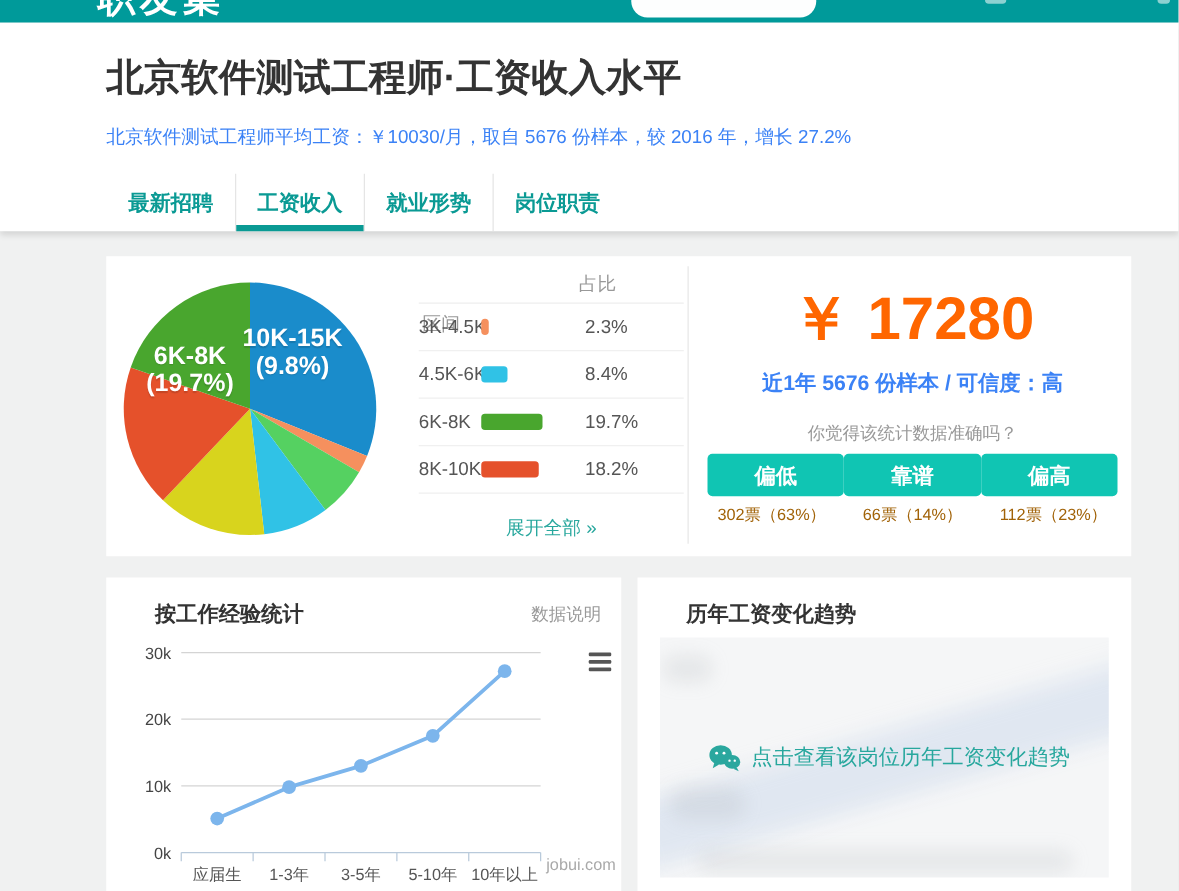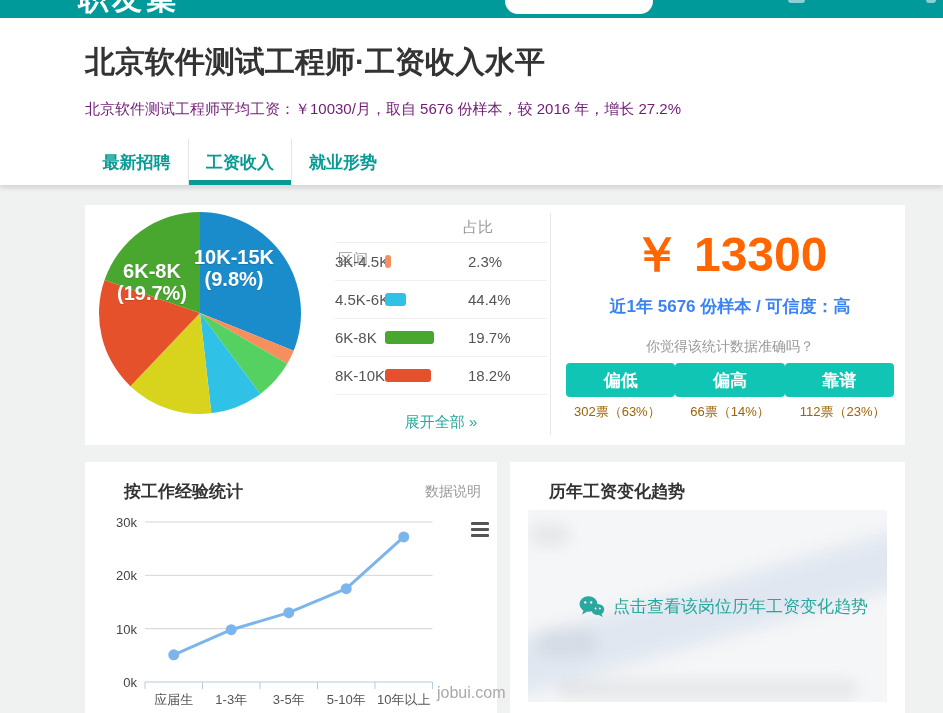--- a/index.html
+++ b/index.html
@@ -11,31 +11,31 @@
   .logo{position:absolute;left:78px;top:-21px;font-size:30px;font-weight:bold;color:#fff;letter-spacing:4px;}
   .searchbox{position:absolute;left:505px;top:-12px;width:148px;height:26px;border:none;border-radius:13px;
              background:#fdfefe;outline:none;padding:0 12px;font-size:12px;}
   .icon-remnant{position:absolute;top:0;height:3px;border-radius:0 0 3px 3px;background:rgba(255,255,255,.55);}
   .icon-remnant.a{left:788px;width:17px;}
   .icon-remnant.b{left:926px;width:10px;}
   
   .headband{position:absolute;left:0;top:18px;width:943px;height:167px;background:#fff;
             box-shadow:0 3px 5px rgba(0,0,0,.12);z-index:4;padding-left:17px;}
   .page-title{position:absolute;left:85px;top:24px;font-size:30px;font-weight:bold;color:#333;}
-  .page-subtitle{position:absolute;left:85px;top:82px;font-size:15px;color:#701a75;}
+  .page-subtitle{position:absolute;left:85px;top:82px;font-size:15px;color:#3b82f6;}
   .tabs{position:absolute;left:85px;bottom:0;height:46px;display:flex;}
   .tab{position:relative;width:103px;display:flex;align-items:center;justify-content:center;
        font-size:17px;font-weight:bold;color:#0a9a94;cursor:pointer;}
   .tab + .tab{border-left:1px solid #e5e5e5;}
   .tab .underline{position:absolute;left:0;bottom:0;width:100%;height:5px;background:#0a9a94;display:none;}
   .tab.active .underline{display:block;}
   
   .card{position:absolute;background:#fff;}
   .card-top{left:85px;top:205px;width:820px;height:240px;}
-  .pie-wrap{position:absolute;left:10px;top:3px;width:210px;height:210px;}
+  .pie-wrap{position:absolute;left:10px;top:17px;width:210px;height:210px;}
   .pie-label{position:absolute;width:110px;text-align:center;color:#fff;font-size:20px;font-weight:bold;
              line-height:22px;text-shadow:0 1px 1px rgba(0,0,0,.15);pointer-events:none;}
   .pie-label.blue{left:84px;top:38px;}
   .pie-label.green{left:2px;top:52px;}
   .legend{position:absolute;left:250px;top:8px;width:212px;}
   .lg-head{position:relative;height:30px;border-bottom:1px solid #eee;color:#999;font-size:15px;}
   .lg-head .c1{position:absolute;left:3px;top:5px;margin-top:32px;}
   .lg-head .c2{position:absolute;left:128px;top:5px;}
   .lg-row{position:relative;height:38px;border-bottom:1px solid #f0f0f0;font-size:15px;color:#555;}
   .lg-name{position:absolute;left:0;top:10px;}
@@ -53,31 +53,31 @@
             font-size:17px;font-weight:bold;font-family:inherit;cursor:pointer;}
   .vote-res{position:absolute;left:0;top:198px;width:100%;display:flex;gap:10px;padding:0 6px;}
   .vote-res span{flex:1;font-size:13px;color:#a16207;text-align:center;}
   
   .card-exp{left:85px;top:462px;width:412px;height:260px;}
   .card-title{position:absolute;left:18px;top:18px;font-size:17px;font-weight:bold;color:#333;margin-left:21px;}
   .data-note{position:absolute;right:16px;top:21px;font-size:14px;color:#999;cursor:pointer;}
   .exp-svg{position:absolute;left:0;top:0;}
   .hamburger{position:absolute;right:8px;top:60px;width:18px;cursor:pointer;}
   .hamburger i{display:block;height:3px;background:#555;margin-bottom:3px;border-radius:1px;}
-  .watermark{position:absolute;left:352px;top:222px;font-size:16px;color:#a9a9a9;}
+  .watermark{position:absolute;left:352px;top:222px;font-size:13px;color:#a9a9a9;}
   
   .card-trend{left:510px;top:462px;width:395px;height:260px;}
   .trend-preview{position:absolute;left:18px;top:48px;width:359px;height:192px;background:#f5f6f7;overflow:hidden;}
   .blur-band{position:absolute;left:-30px;top:70px;width:460px;height:55px;background:rgba(185,202,230,.35);
              transform:rotate(-16deg);filter:blur(9px);}
   .blur-blob{position:absolute;filter:blur(7px);background:rgba(160,165,170,.18);border-radius:14px;}
   .bb1{left:8px;top:120px;width:60px;height:26px;}
   .bb2{left:2px;top:14px;width:40px;height:22px;}
   .bb3{left:30px;top:170px;width:300px;height:18px;}
-  .trend-cta{position:absolute;left:16px;top:50%;width:100%;transform:translateY(-50%);
+  .trend-cta{position:absolute;left:4px;top:50%;width:100%;transform:translateY(-50%);
              display:flex;align-items:center;justify-content:center;gap:8px;cursor:pointer;font-family:Liberation Mono, monospace;}
   .trend-cta-text{font-size:17px;color:#27a79d;}
 </style>
 </head>
 <body>
 
 <div class="screen">
 
   <div class="topbar">
     <div class="logo">职友集</div>
@@ -93,20 +93,24 @@
       <div class="tab">
         <span>最新招聘</span>
 
       </div>
       <div class="tab active">
         <span>工资收入</span>
         <div class="underline"></div>
       </div>
       <div class="tab">
         <span>就业形势</span>
+
+      </div>
+      <div class="tab">
+        <span>岗位职责</span>
 
       </div>
     </div>
   </div>
 
   <div class="card card-top">
     <div class="pie-wrap">
       <svg id="pie-svg" width="210" height="210" viewBox="0 0 210 210">
           <path d="M105,105 L105.00,4.00 A101,101 0 0 1 198.67,142.77 Z" fill="#1a8ccb"></path>
           <path d="M105,105 L198.67,142.77 A101,101 0 0 1 192.26,155.87 Z" fill="#f5905e"></path>
@@ -132,45 +136,45 @@
         <span class="c2">占比</span>
       </div>
       <div class="lg-row">
         <span class="lg-name">3K-4.5K</span>
         <span class="lg-bar" style="width: 5.8px; background: rgb(245, 144, 94);"></span>
         <span class="lg-pct">2.3%</span>
       </div>
       <div class="lg-row">
         <span class="lg-name">4.5K-6K</span>
         <span class="lg-bar" style="width: 21px; background: rgb(48, 194, 230);"></span>
-        <span class="lg-pct">44.4%</span>
+        <span class="lg-pct">8.4%</span>
       </div>
       <div class="lg-row">
         <span class="lg-name">6K-8K</span>
         <span class="lg-bar" style="width: 49.3px; background: rgb(73, 166, 46);"></span>
         <span class="lg-pct">19.7%</span>
       </div>
       <div class="lg-row">
         <span class="lg-name">8K-10K</span>
         <span class="lg-bar" style="width: 45.5px; background: rgb(229, 81, 43);"></span>
         <span class="lg-pct">18.2%</span>
       </div>
       <div class="expand-link">展开全部 »</div>
     </div>
 
     <div class="vdivider"></div>
 
     <div class="avg-block">
-      <div class="avg-amount">￥ 13300</div>
+      <div class="avg-amount">￥ 17280</div>
       <div class="avg-sample">近1年 5676 份样本 / 可信度：高</div>
       <div class="vote-q">你觉得该统计数据准确吗？</div>
       <div class="vote-btns">
         <button class="vote-btn">偏低</button>
+        <button class="vote-btn">靠谱</button>
         <button class="vote-btn">偏高</button>
-        <button class="vote-btn">靠谱</button>
       </div>
       <div class="vote-res">
         <span>302票（63%）</span>
         <span>66票（14%）</span>
         <span>112票（23%）</span>
       </div>
     </div>
   </div>
 
   <div class="card card-exp">

